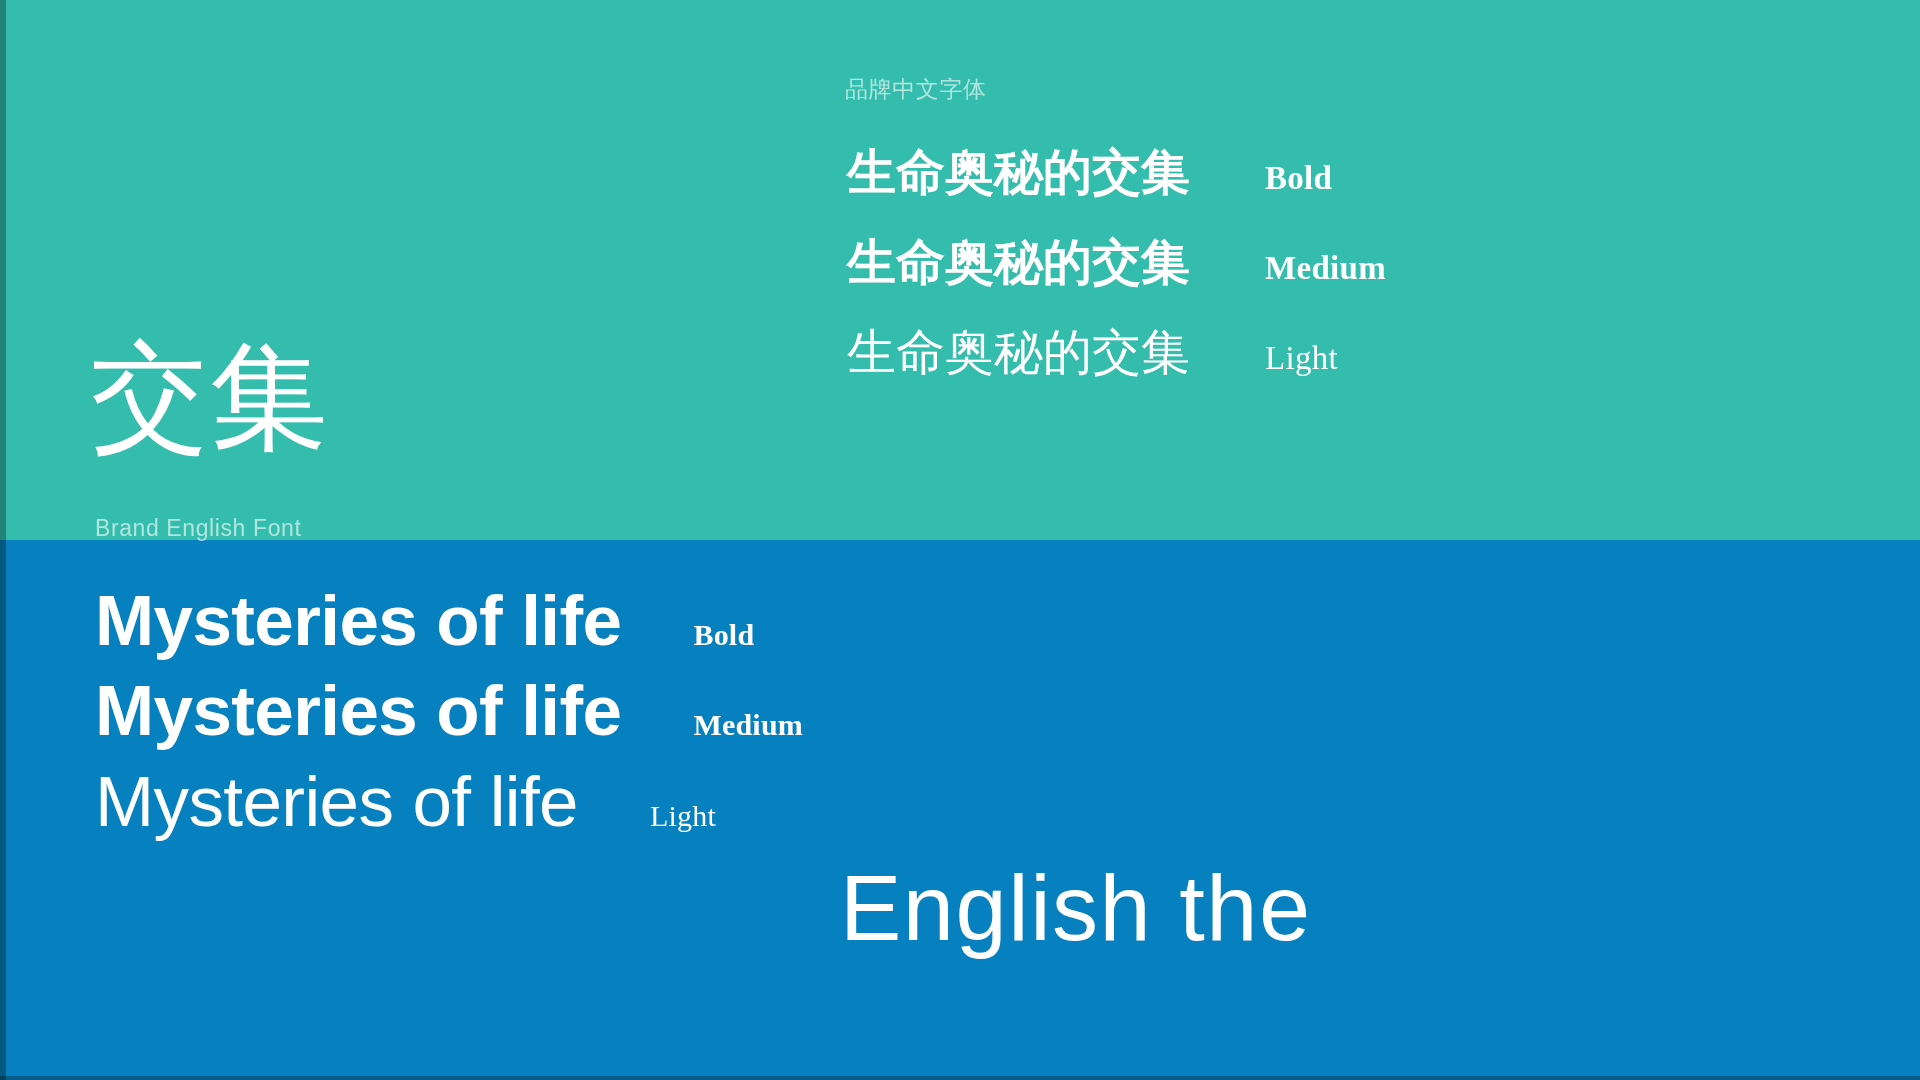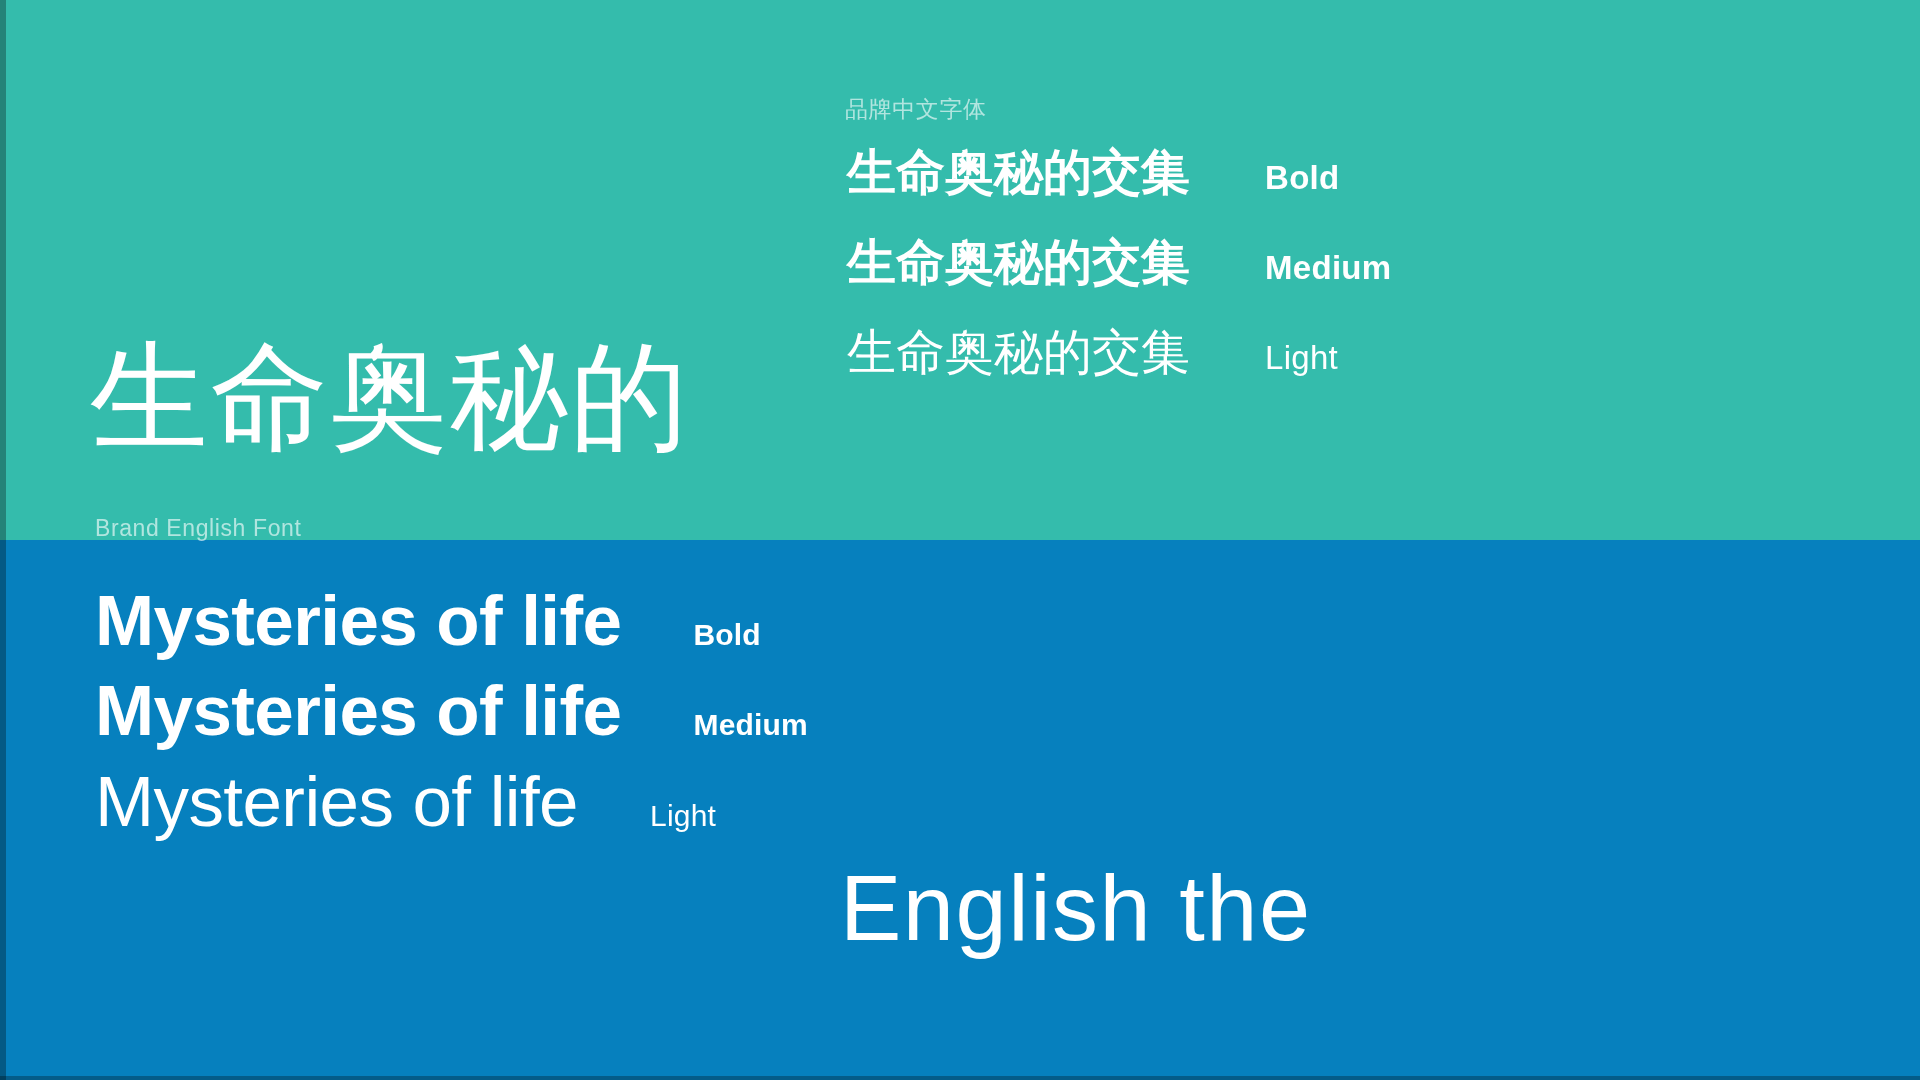--- a/index.html
+++ b/index.html
@@ -89,20 +89,21 @@
 
   .spec-sample {
     color: #ffffff;
     white-space: nowrap;
     text-align: right;
   }
 
   .spec-weight {
     color: #ffffff;
     white-space: nowrap;
+    font-family: Liberation Serif, serif;
   }
 
   
   .cn-sample {
     font-size: 49px;
     line-height: 1;
     letter-spacing: 0px;
   }
   .cn-sample.w-bold   { font-weight: 700; }
   .cn-sample.w-medium { font-weight: 600; }
@@ -149,25 +150,24 @@
   }
 </style>
 </head>
 <body>
 
 <div class="canvas">
 
   <div class="panel panel-teal" style="background: rgb(52, 188, 172);">
 
     <div class="hero-cn" style="left:90px; top:50px;">
-      <div>生命奥秘的</div>
       <div>交集</div>
     </div>
 
-    <div class="section-label" style="left:845px; top:74px;margin-top:20px;">品牌中文字体</div>
+    <div class="section-label" style="left:845px; top:74px;">品牌中文字体</div>
 
     <div class="spec-row" style="left:847px; top:148px;">
       <span class="spec-sample cn-sample w-bold">生命奥秘的交集</span>
       <span class="spec-weight cn-weight w-bold" style="margin-left:75px;">Bold</span>
     </div>
 
     <div class="spec-row" style="left:847px; top:238px;">
       <span class="spec-sample cn-sample w-medium">生命奥秘的交集</span>
       <span class="spec-weight cn-weight w-medium" style="margin-left:75px;">Medium</span>
     </div>

